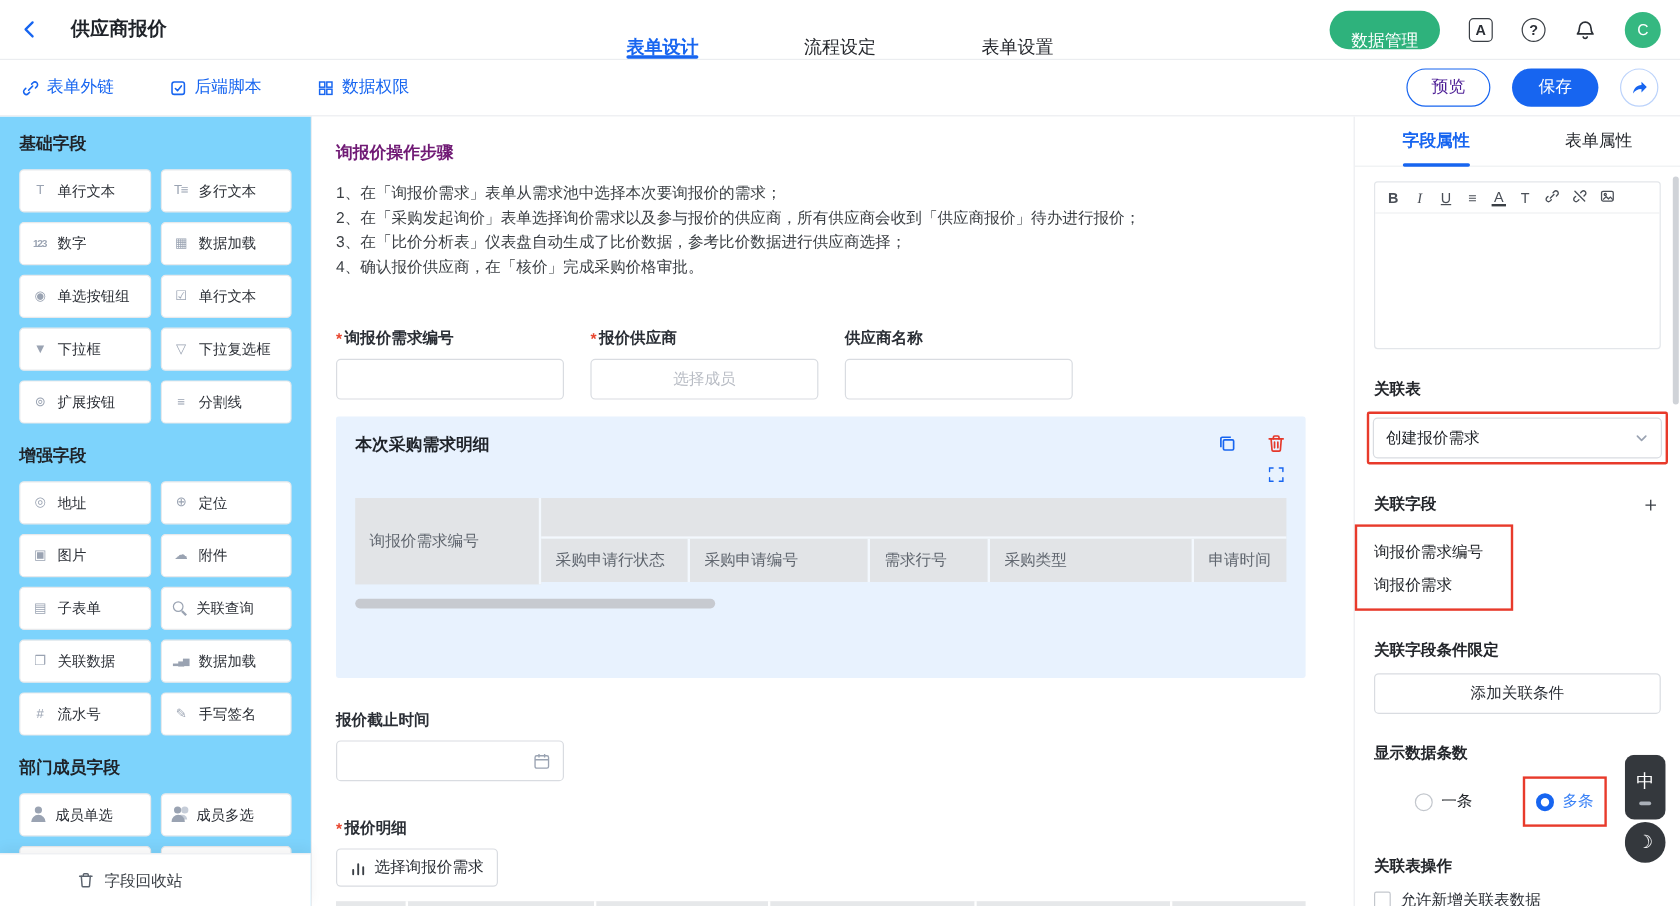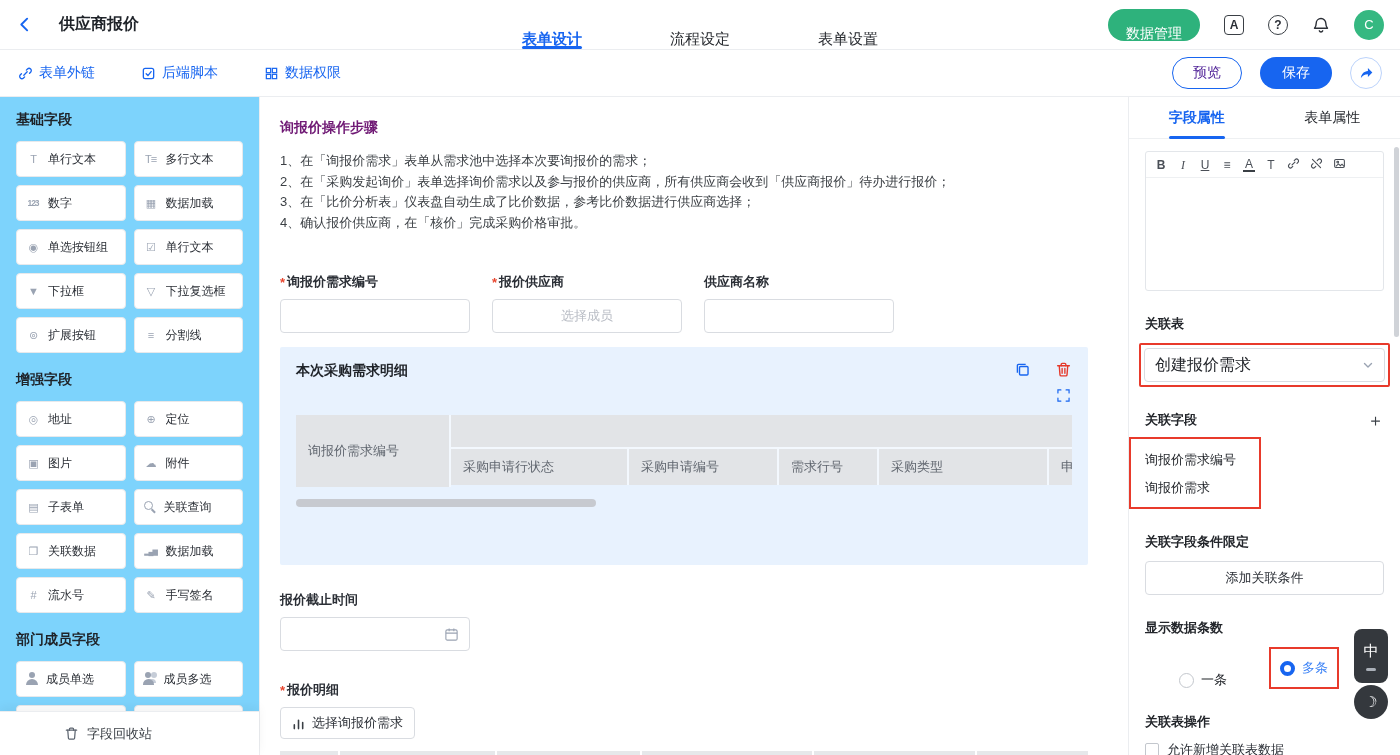--- a/index.html
+++ b/index.html
@@ -103,25 +103,25 @@
   .rt-b { font-weight:700; }
   .rt-i { font-style:italic; font-family:"Liberation Serif",serif; }
   .rt-u { text-decoration:underline; }
   .rt-a { border-bottom:2px solid #3a3f45; }
   .rt-area { height:112px; cursor:text; }
   .pp-group { margin-top:24px; }
   .pp-label { font-size:13px; font-weight:700; color:#23262b; margin-bottom:10px; }
   .label-row { display:flex; justify-content:space-between; align-items:center; margin-bottom:8px; }
   .plus-btn { font-size:17px; color:#3a3f45; cursor:pointer; line-height:1; font-weight:400; }
   .hl-box { border:2px solid #e83a2b; border-radius:2px; padding:3px; margin:0 -6px; }
-  .pp-select { height:34px; border:1px solid #d9dce1; border-radius:4px; display:flex; align-items:center; justify-content:space-between; padding:0 10px; font-size:16px; color:#23262b; background:#fff; cursor:pointer; }
+  .pp-select { height:34px; border:1px solid #d9dce1; border-radius:4px; display:flex; align-items:center; justify-content:space-between; padding:0 10px; font-size:13px; color:#23262b; background:#fff; cursor:pointer; }
   .hl-fields { border:2px solid #e83a2b; width:132px; margin-left:-16px; padding:2px 0 10px 14px; }
   .rf-item { font-size:13px; color:#23262b; margin-top:10px; cursor:pointer; }
   .cond-btn { width:100%; height:34px; border:1px solid #d9dce1; border-radius:4px; background:#fff; font-size:13px; color:#2b2f36; }
-  .radio-row { display:flex; align-items:flex-end; padding-left:34px; }
+  .radio-row { display:flex; align-items:center; padding-left:34px; }
   .radio-opt { display:flex; align-items:center; cursor:pointer; }
   .radio { width:15px; height:15px; border-radius:50%; border:1px solid #c3c7cd; background:#fff; flex:none; }
   .radio.checked { border:4.5px solid #1765f0; }
   .radio-label { font-size:13px; margin-left:7px; color:#23262b; }
   .hl-radio { display:inline-flex; align-items:center; padding:10px 9px; border:2px solid #e83a2b; margin-left:42px; }
   .check-row { display:flex; align-items:center; gap:8px; font-size:13px; color:#2b2f36; cursor:pointer; }
   .checkbox { width:14px; height:14px; border:1px solid #c3c7cd; border-radius:2px; background:#fff; flex:none; }
   .pp-scrollthumb { position:absolute; right:1px; top:50px; width:5px; height:190px; border-radius:3px; background:#d0d3d8; }
 
   
@@ -396,21 +396,21 @@
                   <path d="M1 4.2V1h3.2M9.8 1H13v3.2M13 9.8V13H9.8M4.2 13H1V9.8"></path>
                 </g>
               </svg>
           </span>
         </div>
         <div class="sf-table">
           <div class="sf-first">询报价需求编号</div>
           <div class="sf-right">
             <div class="sf-band"></div>
             <div class="sf-cols">
-              <div class="sf-col" style="width:178px">采购申请行状态</div>
+              <div class="sf-col" style="width:124px">采购申请行状态</div>
               <div class="sf-col" style="width:150px">采购申请编号</div>
               <div class="sf-col" style="width:100px">需求行号</div>
               <div class="sf-col" style="width:170px">采购类型</div>
               <div class="sf-col">申请时间</div>
             </div>
           </div>
         </div>
         <div class="sf-scroll">
           <div class="sf-thumb"></div>
         </div>

